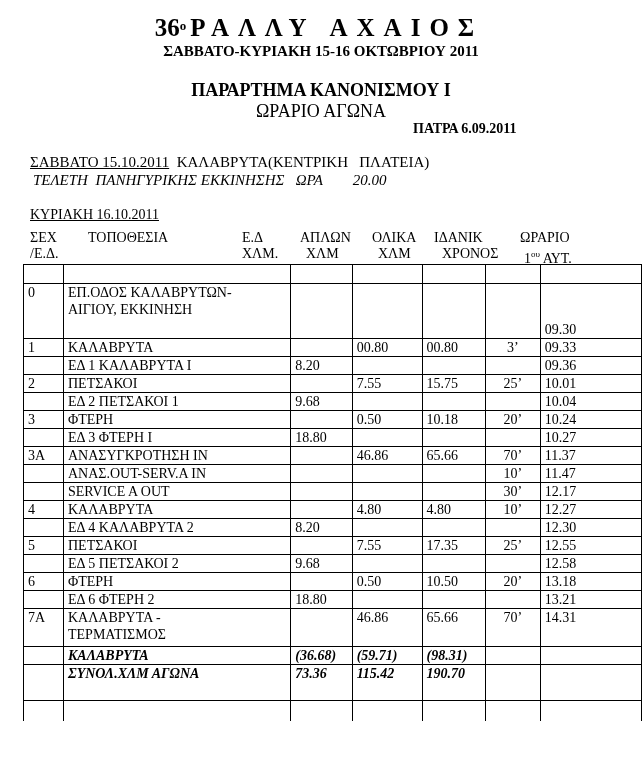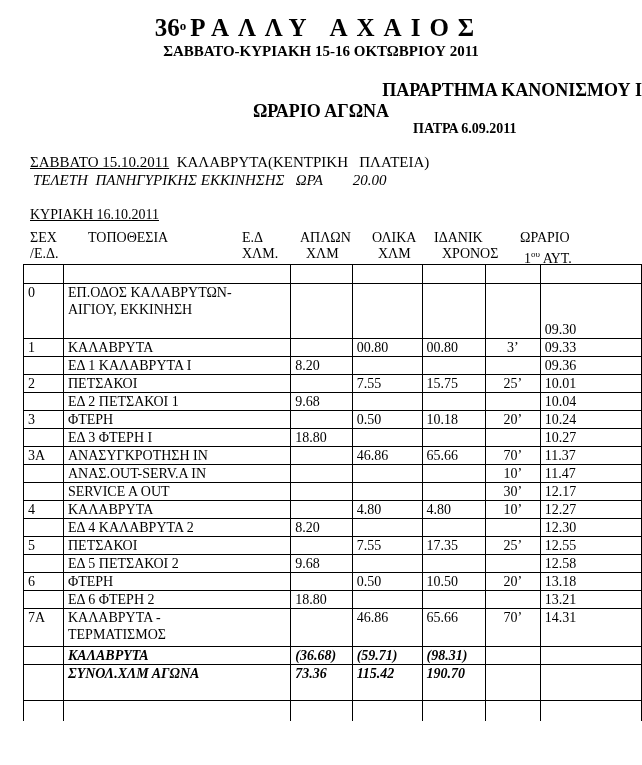--- a/index.html
+++ b/index.html
@@ -3,22 +3,22 @@
 <meta charset="utf-8">
 <style>
   html, body { margin: 0; padding: 0; background: #ffffff; }
   body { width: 642px; height: 765px; position: relative; overflow: hidden;
          font-family: "Liberation Serif", "DejaVu Serif", serif; color: #000; }
   .abs { position: absolute; white-space: nowrap; }
   .title { top: 14px; left: 0; width: 638px; text-align: center; font-weight: bold; font-size: 25px; letter-spacing: 9px; line-height: 28px; }
   .title sup { font-size: 13px; letter-spacing: 0; vertical-align: top; position: relative; top: -2px; margin-right: 4px; }
   .title .num { letter-spacing: 0; }
   .subtitle { top: 43px; left: 0; width: 642px; text-align: center; font-weight: bold; font-size: 15px; }
-  .annex1 { top: 80px; left: 0; width: 642px; text-align: right; font-weight: bold; font-size: 18px; }
-  .annex2 { top: 101px; left: 0; width: 642px; text-align: center; font-weight: bold; font-size: 18px; }
+  .annex1 { top: 80px; left: 0; width: 642px; text-align: center; font-weight: bold; font-size: 18px; }
+  .annex2 { top: 101px; left: 0; width: 642px; text-align: center; font-weight: normal; font-size: 18px; }
   .place-date { top: 121px; left: 413px; font-weight: bold; font-size: 14px; }
   .sat-line { top: 154px; left: 30px; font-size: 15px; }
   .sat-line .u { text-decoration: underline; }
   .cer-line { top: 172px; left: 33px; font-size: 15px; font-style: italic; }
   .sun-line { top: 207px; left: 30px; font-size: 14px; text-decoration: underline; }
   .hdr { font-size: 14px; line-height: 16px; }
   .hdr sup { font-size: 9px; }
   table.sched { position: absolute; top: 264px; left: 23px; border-collapse: collapse; font-size: 14px; }
   table.sched td { border: 1.5px solid #000; padding: 0 0 0 4px; vertical-align: top; line-height: 17px; }
   table.sched td.c0 { width: 38px; }

